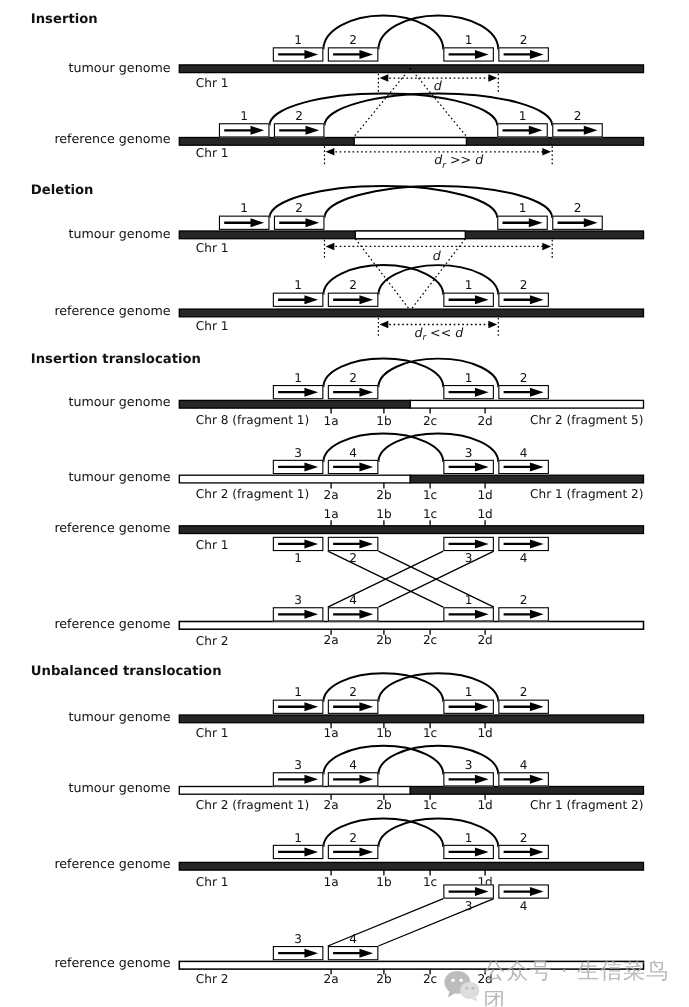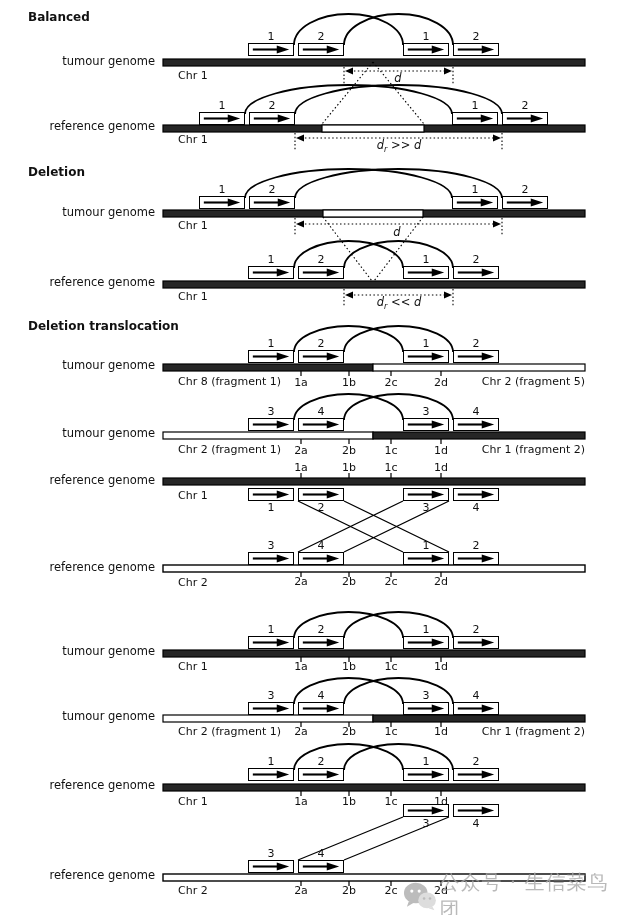--- a/index.html
+++ b/index.html
@@ -97,23 +97,24 @@
     <path d="M294,770 A54.5,26 0 0 1 403,770" stroke-width="1.8"></path>
     <path d="M344,770 A54.5,26 0 0 1 453,770" stroke-width="1.8"></path>
     <rect x="163" y="784" width="422" height="7" fill="#262626" stroke-width="1.2"></rect>
     <path d="M301,791 V796 M349,791 V796 M391,791 V796 M441,791 V796" stroke-width="1.2"></path>
     <path d="M298,860 L403,817 M344,860 L449,817" stroke-width="1.2"></path>
     <rect x="163" y="874" width="422" height="7" fill="#ffffff" stroke-width="1.4"></rect>
     <path d="M301,881 V886 M349,881 V886 M391,881 V886 M441,881 V886" stroke-width="1.2"></path>
   </g>
 </svg>
 
-<div class="t st" style="left:28px;top:10px">Balanced</div>
+<div class="t st" style="left:28px;top:10px">Insertion</div>
 <div class="t st" style="left:28px;top:165px">Deletion</div>
-<div class="t st" style="left:28px;top:319px">Deletion translocation</div>
+<div class="t st" style="left:28px;top:319px">Insertion translocation</div>
+<div class="t st" style="left:28px;top:603px">Unbalanced translocation</div>
 
 <div class="t sl" style="top:55px">tumour genome</div>
 <div class="t sl" style="top:120px">reference genome</div>
 <div class="t sl" style="top:206px">tumour genome</div>
 <div class="t sl" style="top:276px">reference genome</div>
 <div class="t sl" style="top:359px">tumour genome</div>
 <div class="t sl" style="top:427px">tumour genome</div>
 <div class="t sl" style="top:474px">reference genome</div>
 <div class="t sl" style="top:561px">reference genome</div>
 <div class="t sl" style="top:645px">tumour genome</div>
@@ -131,21 +132,21 @@
 <div class="t cr" style="top:443px">Chr 1 (fragment 2)</div>
 <div class="t cl" style="top:489px">Chr 1</div>
 <div class="t cl" style="top:576px">Chr 2</div>
 <div class="t cl" style="top:660px">Chr 1</div>
 <div class="t cl" style="top:725px">Chr 2 (fragment 1)</div>
 <div class="t cr" style="top:725px">Chr 1 (fragment 2)</div>
 <div class="t cl" style="top:795px">Chr 1</div>
 <div class="t cl" style="top:884px">Chr 2</div>
 
 <div class="t ml" style="left:398px;top:72px"><span>d</span><sub></sub><span></span></div>
-<div class="t ml" style="left:399px;top:139px"><span>d</span><sub>r</sub><span> &gt;&gt; d</span></div>
+<div class="t ml" style="left:417px;top:139px"><span>d</span><sub>r</sub><span> &gt;&gt; d</span></div>
 <div class="t ml" style="left:397px;top:226px"><span>d</span><sub></sub><span></span></div>
 <div class="t ml" style="left:399px;top:296px"><span>d</span><sub>r</sub><span> &lt;&lt; d</span></div>
 
 <div class="t c" style="left:271px;top:30px">1</div>
 <div class="t c" style="left:321px;top:30px">2</div>
 <div class="t c" style="left:426px;top:30px">1</div>
 <div class="t c" style="left:476px;top:30px">2</div>
 <div class="rb" style="left:248px;top:43px">
       <svg viewBox="0 0 46 11">
         <line x1="4" y1="5.5" x2="31" y2="5.5"></line>

